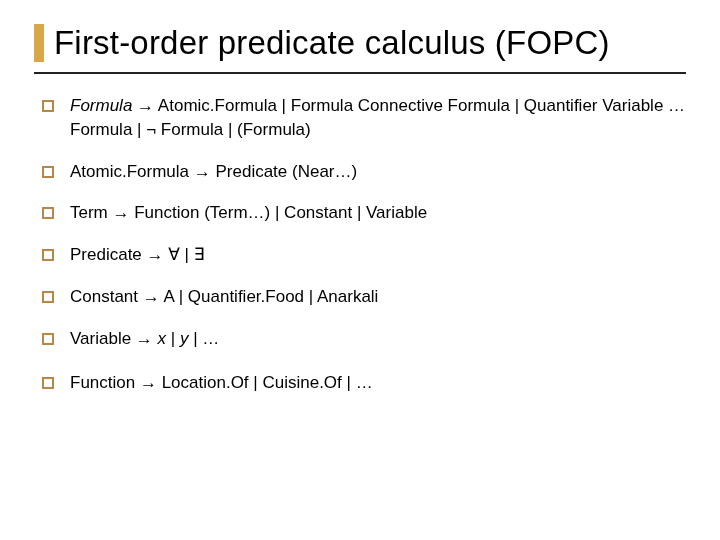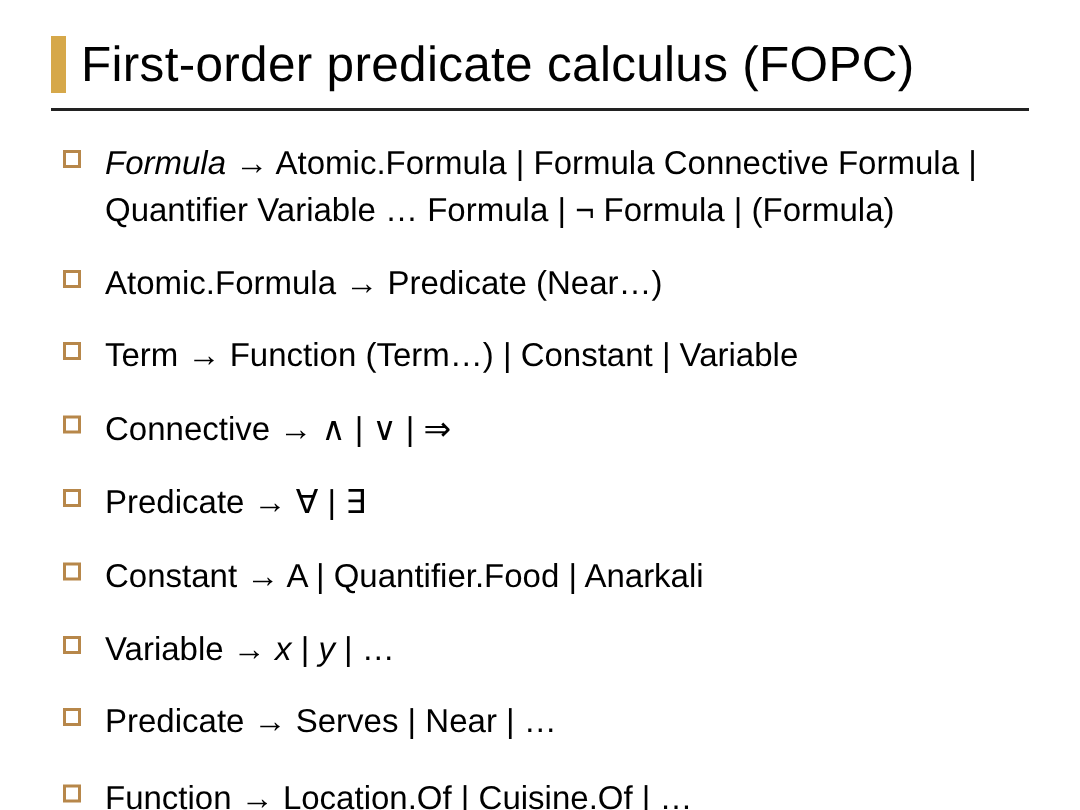--- a/index.html
+++ b/index.html
@@ -33,21 +33,21 @@
     border-top: 2px solid #222;
     margin: 10px 0 20px 0;
   }
   .bullets {
     padding-left: 8px;
   }
   .row {
     display: flex;
     align-items: flex-start;
     margin-bottom: 18px;
-    font-size: 22px;
+    font-size: 17px;
     line-height: 1.4;
   }
   .row.compact { margin-bottom: 14px; margin-top: 20px; }
   .bullet-box {
     flex: 0 0 12px;
     width: 12px;
     height: 12px;
     border: 2px solid #b7874a;
     margin-top: 6px;
     margin-right: 16px;
@@ -79,46 +79,38 @@
     <div class="row">
       <div class="bullet-box"></div>
       <div class="text">Atomic.Formula → Predicate (Near…)</div>
     </div>
 
     <div class="row">
       <div class="bullet-box"></div>
       <div class="text">Term → Function (Term…) | Constant | Variable</div>
     </div>
 
-    <div class="row">
-      <div class="bullet-box"></div>
-      <div class="text">Connective → ∧ | ∨ | ⇒</div>
-    </div>
 
     <div class="row">
       <div class="bullet-box"></div>
       <div class="text">Predicate → ∀ | ∃</div>
     </div>
 
     <div class="row">
       <div class="bullet-box"></div>
       <div class="text">Constant → A | Quantifier.Food | Anarkali</div>
     </div>
 
     <div class="row">
       <div class="bullet-box"></div>
       <div class="text">
         <span>Variable → </span><span class="italic">x</span><span> | </span><span class="italic">y</span><span> | …</span>
       </div>
     </div>
 
-    <div class="row">
-      <div class="bullet-box"></div>
-      <div class="text">Predicate → Serves | Near | …</div>
-    </div>
 
     <div class="row compact">
       <div class="bullet-box"></div>
       <div class="text">Function → Location.Of | Cuisine.Of | …</div>
     </div>
 
   </div>
 </div>
 
 </body></html>

